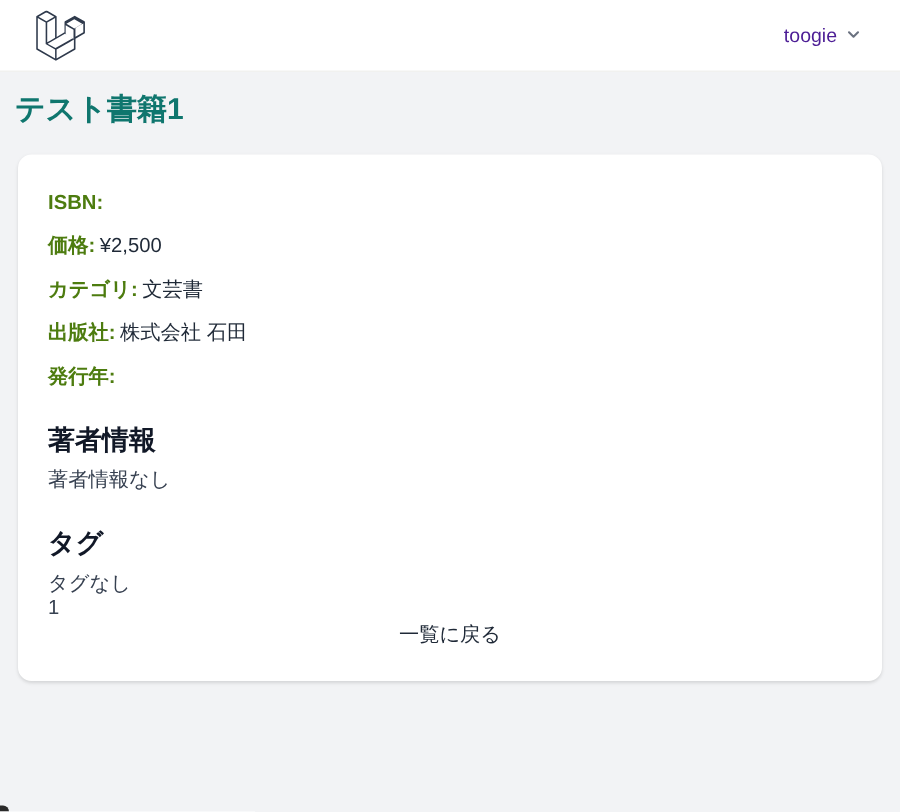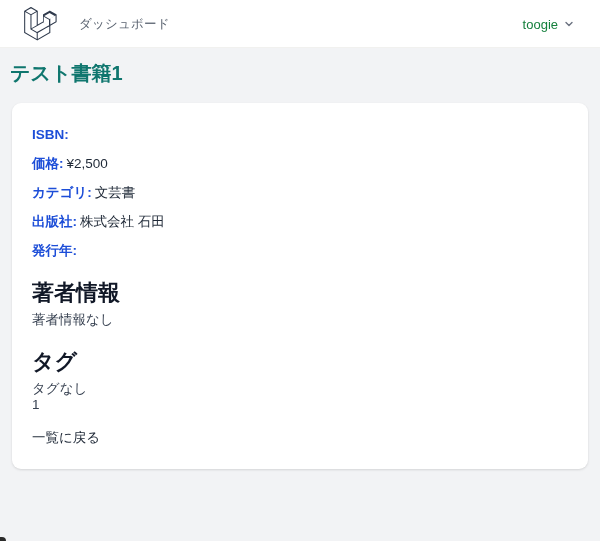--- a/index.html
+++ b/index.html
@@ -28,21 +28,21 @@
   .nav-link {
     font-size: 12.5px;
     color: #5b6471;
     font-weight: 500;
     text-decoration: none;
     letter-spacing: .2px;
   }
   .user-menu {
     display: inline-flex; align-items: center; gap: 6px;
     background: none; border: none; cursor: pointer;
-    font-family: inherit; font-size: 13px; color: #15803d;
+    font-family: inherit; font-size: 13px; color: #4c1d95;
   }
   .user-menu .chev { display: block; }
 
   
   .page-title {
     font-size: 20px;
     line-height: 24px;
     font-weight: 700;
     color: #0f766e;
     margin: 13px 0 0 10px;
@@ -55,35 +55,35 @@
     border-radius: 9px;
     box-shadow: 0 1px 2px rgba(0,0,0,.05), 0 1px 3px rgba(0,0,0,.08);
     padding: 24px 20px 22px;
   }
   .field {
     font-size: 13.5px;
     line-height: 16px;
     margin-bottom: 13px;
     color: #1f2937;
   }
-  .field b { font-weight: 700; color: #1d4ed8; }
+  .field b { font-weight: 700; color: #4d7c0f; }
   .field .val { margin-left: 3px; }
   .section-heading {
-    font-size: 22px;
+    font-size: 18px;
     line-height: 20px;
     font-weight: 700;
     color: #111827;
     margin: 24px 0 9px;
   }
   .section-body {
     font-size: 13.5px;
     line-height: 16px;
     color: #374151;
   }
-  .back-row { margin-top: 15px; }
+  .back-row { text-align: center; margin-top: 1px; }
   .back-link {
     font-size: 13.5px;
     color: #1f2937;
     text-decoration: none;
   }
 
   
   .corner-artifact {
     position: absolute;
     left: 0; bottom: 0;
@@ -97,23 +97,20 @@
 
 <div>
 
   <header class="topbar">
     <div class="topbar-left">
       <a class="logo" href="#">
         <svg viewBox="0 0 50 52" xmlns="http://www.w3.org/2000/svg" fill="#2f3a4c" fill-rule="evenodd">
           <path d="M49.626 11.564a.809.809 0 0 1 .028.209v10.972a.8.8 0 0 1-.402.694l-9.209 5.302V39.25c0 .286-.152.55-.4.694L20.42 51.01c-.044.025-.092.041-.14.058-.018.006-.035.017-.054.022a.805.805 0 0 1-.41 0c-.022-.006-.042-.018-.063-.026-.044-.016-.09-.03-.132-.054L.402 39.944A.801.801 0 0 1 0 39.25V6.334c0-.072.01-.142.028-.21.006-.023.02-.044.028-.067.015-.042.029-.085.051-.124.015-.026.037-.047.055-.071.023-.032.044-.065.071-.093.023-.023.053-.04.079-.06.029-.024.055-.05.088-.069h.001l9.61-5.533a.802.802 0 0 1 .8 0l9.61 5.533h.002c.032.02.059.045.088.068.026.02.055.038.078.06.028.029.048.062.072.094.017.024.04.045.054.071.023.04.036.082.052.124.008.023.022.044.028.068a.809.809 0 0 1 .028.209v20.559l8.008-4.611v-10.51c0-.07.01-.141.028-.208.007-.024.02-.045.028-.068.016-.042.03-.085.052-.124.015-.026.037-.047.054-.071.024-.032.044-.065.072-.093.023-.023.052-.04.078-.06.03-.024.056-.05.088-.069h.001l9.611-5.533a.801.801 0 0 1 .8 0l9.61 5.533c.034.02.06.045.09.068.025.02.054.038.077.06.028.029.048.062.072.094.018.024.04.045.054.071.023.039.036.082.052.124.009.023.022.044.028.068zM47.998 22.28v-9.121l-3.363 1.936-4.646 2.675v9.121l8.01-4.611zm-9.61 16.51v-9.128l-4.57 2.61-13.05 7.448v9.216l17.62-10.146zM1.602 7.719v31.068L19.22 48.93v-9.214l-9.204-5.209-.003-.002-.004-.002c-.031-.018-.057-.044-.086-.066-.025-.02-.054-.036-.076-.058l-.002-.003c-.026-.025-.044-.056-.066-.084-.02-.027-.044-.05-.06-.078l-.001-.003c-.018-.03-.029-.066-.042-.1-.013-.03-.03-.058-.038-.09v-.001c-.01-.038-.012-.078-.016-.117-.004-.03-.012-.06-.012-.09v-.002-21.481L4.965 9.654 1.602 7.72zm8.81-5.994L2.405 6.334l8.005 4.609 8.006-4.61-8.006-4.608zm4.164 28.764l4.645-2.674V7.719l-3.363 1.936-4.646 2.675v20.096l3.364-1.937zM38.813 9.026l-8.006 4.609 8.006 4.609 8.005-4.61-8.005-4.608zm-.801 10.605l-4.646-2.675-3.363-1.936v9.121l4.645 2.674 3.364 1.937v-9.121zM19.62 38.33l11.743-6.704 5.87-3.35-8-4.606-9.211 5.303-8.395 4.833 7.993 4.524z"></path>
         </svg>
       </a>
-      <nav>
-        <a class="nav-link" href="#">ダッシュボード</a>
-      </nav>
     </div>
     <div class="topbar-right">
       <button class="user-menu">
         <span>toogie</span>
         <svg class="chev" width="10" height="10" viewBox="0 0 10 10">
           <path d="M2 3.5 L5 6.5 L8 3.5" fill="none" stroke="#6b7280" stroke-width="1.4" stroke-linecap="round" stroke-linejoin="round"></path>
         </svg>
       </button>
     </div>
   </header>

